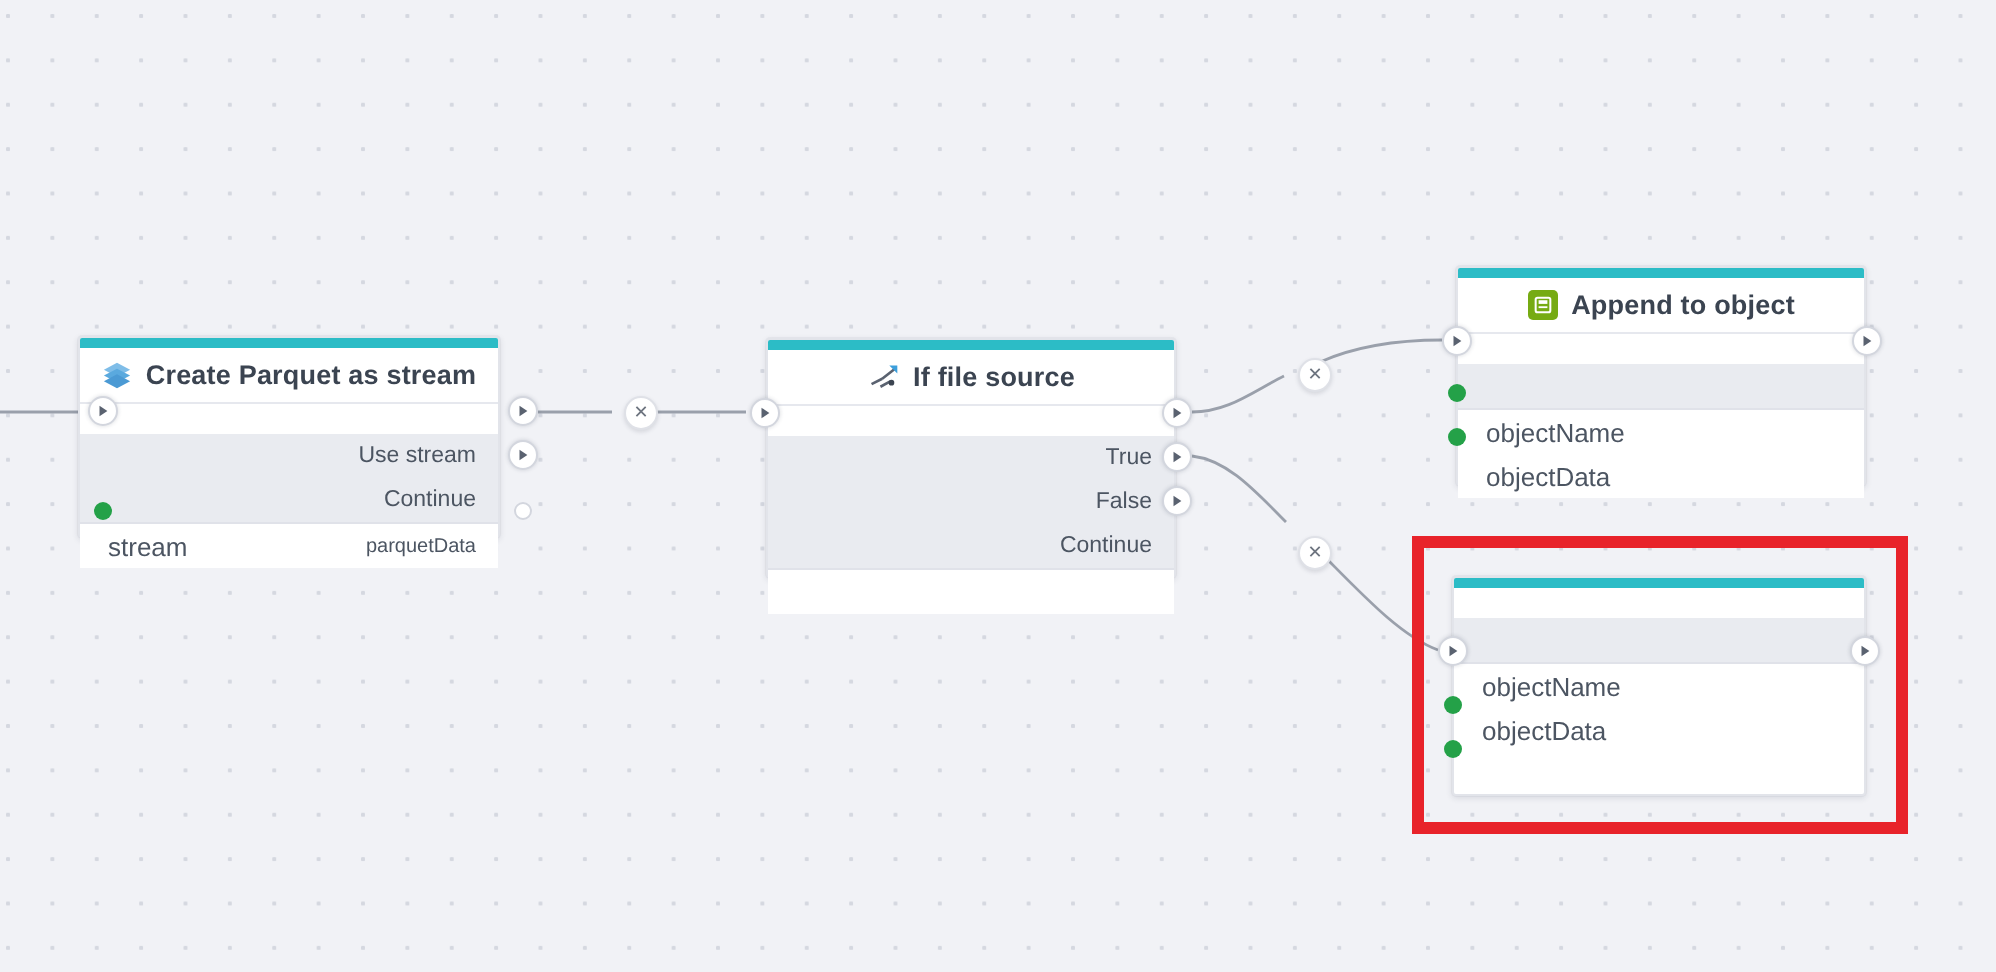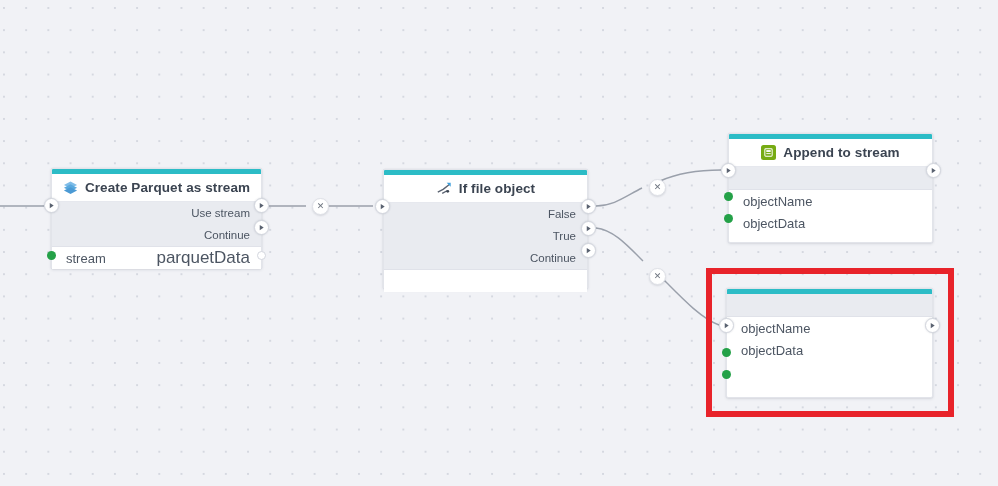--- a/index.html
+++ b/index.html
@@ -57,20 +57,21 @@
     font-size: 13.5px;
     font-weight: bold;
     color: #3b4451;
     letter-spacing: 0.1px;
     white-space: nowrap;
   }
   .node-flow {
     background: #e9ebf0;
     border-bottom: 1px solid #e0e2e9;
     padding: 0;
+    margin-top: 15px;
   }
   .flow-row {
     height: 22px;
     display: flex;
     align-items: center;
     justify-content: flex-end;
     padding-right: 11px;
     box-sizing: border-box;
   }
   .flow-label {
@@ -89,21 +90,21 @@
     box-sizing: border-box;
     position: relative;
   }
   .data-label-left {
     font-size: 13px;
     color: #4c5562;
     padding-left: 14px;
     white-space: nowrap;
   }
   .data-label-right {
-    font-size: 17px;
+    font-size: 10px;
     color: #4c5562;
     margin-left: auto;
     padding-right: 11px;
     white-space: nowrap;
   }
   .spacer { height: 22px; }
 
   
   .port {
     position: absolute;
@@ -177,21 +178,21 @@
 
     <path d="M 0,206 L 44,206" stroke="#9aa0ab" stroke-width="1.4" fill="none"></path>
 
     <path d="M 269,206 L 306,206 M 322,206 L 373,206" stroke="#9aa0ab" stroke-width="1.4" fill="none"></path>
 
     <path d="M 596,206 C 614,206 626,196 642,188 M 660,181 C 678,173 700,170 721,170" stroke="#9aa0ab" stroke-width="1.4" fill="none"></path>
 
     <path d="M 596,228 C 614,230 628,246 643,261 M 660,276 C 680,296 700,318 719,325" stroke="#9aa0ab" stroke-width="1.4" fill="none"></path>
   </svg>
 
-  <div class="node" style="left:51px; top:168px; width:211px; height:101px;">
+  <div class="node" style="left:39px; top:168px; width:211px; height:101px;">
     <div class="node-accent"></div>
     <div class="node-header">
       <span class="icon">
         <svg width="15" height="15" viewBox="0 0 16 16">
           <polygon points="8,1.5 15,5.2 8,8.9 1,5.2" fill="#7fbde8"></polygon>
           <polygon points="8,4.6 15,8.3 8,12 1,8.3" fill="#5aa9de"></polygon>
           <polygon points="8,7.6 15,11.3 8,15 1,11.3" fill="#4b9ad4"></polygon>
         </svg>
       </span>
       <span class="node-title">Create Parquet as stream</span>
@@ -234,28 +235,28 @@
     <div class="node-accent"></div>
     <div class="node-header">
       <span class="icon">
         <svg width="16" height="15" viewBox="0 0 18 16">
           <path d="M2,12 L8,9 M8,9 L15,3.5" stroke="#5a6270" stroke-width="1.5" fill="none"></path>
           <path d="M7,13.5 L12.5,10.5" stroke="#5a6270" stroke-width="1.5" fill="none"></path>
           <polygon points="12,1.5 16.5,1.5 16.5,6" fill="#3c9fdc"></polygon>
           <circle cx="13.2" cy="11.2" r="1.6" fill="#3b4451"></circle>
         </svg>
       </span>
-      <span class="node-title">If file object</span>
+      <span class="node-title">If file source</span>
     </div>
     <div class="node-flow">
       <div class="flow-row">
+        <span class="flow-label">True</span>
+      </div>
+      <div class="flow-row">
         <span class="flow-label">False</span>
-      </div>
-      <div class="flow-row">
-        <span class="flow-label">True</span>
       </div>
       <div class="flow-row">
         <span class="flow-label">Continue</span>
       </div>
     </div>
     <div class="node-body">
       <div class="spacer"></div>
     </div>
   </div>
 
@@ -283,21 +284,21 @@
   <div class="node" style="left:728px; top:133px; width:205px; height:110px;">
     <div class="node-accent"></div>
     <div class="node-header">
       <span class="icon icon-green-obj">
         <svg width="11" height="11" viewBox="0 0 12 12">
           <rect x="2" y="2" width="8" height="8" rx="1" fill="none" stroke="#ffffff" stroke-width="1.1"></rect>
           <rect x="3.6" y="3.4" width="4.8" height="2" fill="#ffffff"></rect>
           <path d="M3.6,7.2 L8.4,7.2" stroke="#ffffff" stroke-width="1"></path>
         </svg>
       </span>
-      <span class="node-title">Append to stream</span>
+      <span class="node-title">Append to object</span>
     </div>
     <div class="node-flow">
       <div class="flow-row">
         <span class="flow-label"></span>
       </div>
     </div>
     <div class="node-body">
       <div class="data-row">
         <span class="data-label-left">objectName</span>
       </div>

